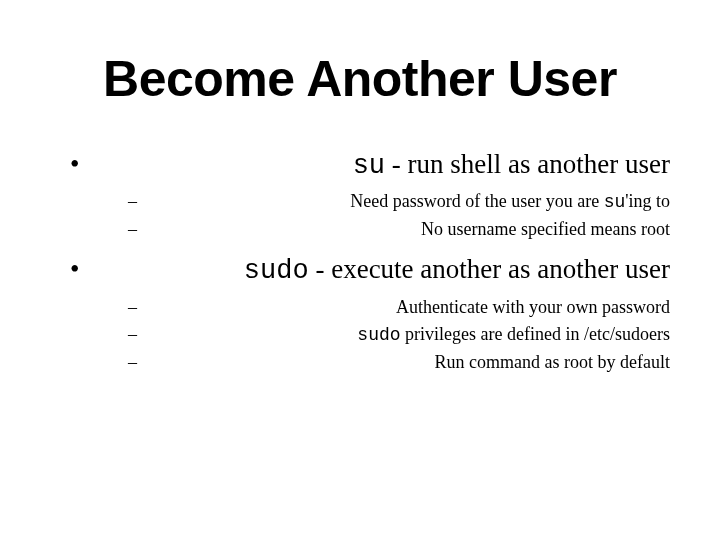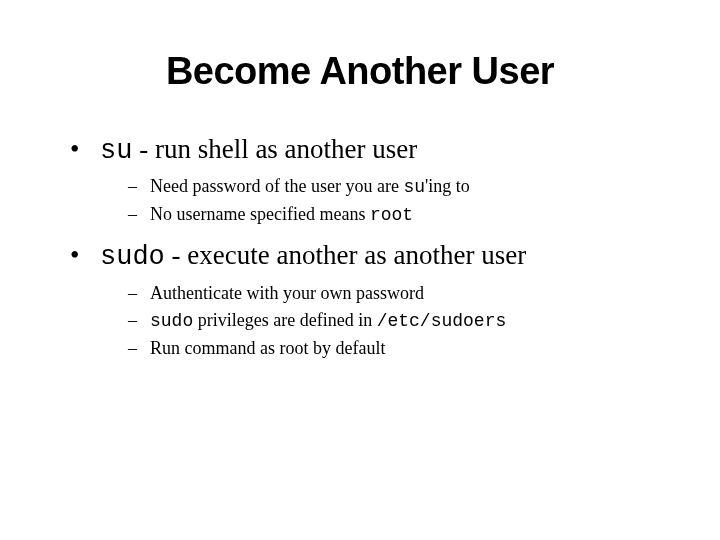--- a/index.html
+++ b/index.html
@@ -12,29 +12,30 @@
       height: 540px;
       background: #ffffff;
       font-family: "Times New Roman", Times, serif;
       color: #000;
       padding: 40px 50px;
     }
     .title {
       font-family: "Arial Black", "Arial Bold", Arial, sans-serif;
       font-weight: 900;
       font-stretch: condensed;
-      font-size: 38px;
+      font-size: 50px;
       text-align: center;
       margin-top: 10px;
       margin-bottom: 38px;
       letter-spacing: -0.5px;
     }
     ul.top {
       list-style: none;
       padding-left: 20px;
+      text-align: right;
     }
     ul.top > li {
       font-size: 27px;
       margin-bottom: 4px;
       line-height: 1.35;
       position: relative;
       padding-left: 30px;
     }
     ul.top > li::before {
       content: "•";
@@ -58,21 +59,21 @@
     ul.sub > li::before {
       content: "–";
       position: absolute;
       left: 0;
       top: 0;
     }
     .mono {
       font-family: "Courier New", Courier, monospace;
     }
     .sans {
-      font-family: Liberation Mono, monospace;
+      font-family: Liberation Serif, serif;
     }
   </style>
 </head>
 <body>
 
 <h1 class="title">Become Another User</h1>
 
 <ul class="top">
   <li>
     <span class="mono">su</span><span> - run shell as another user</span>

